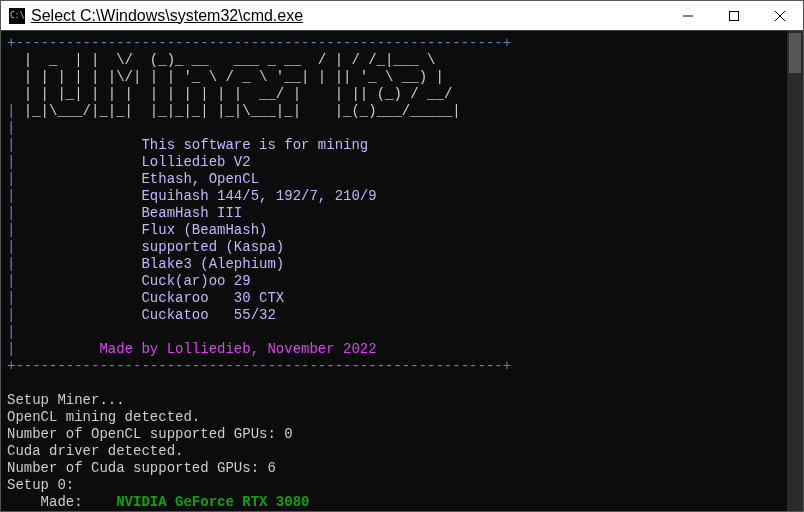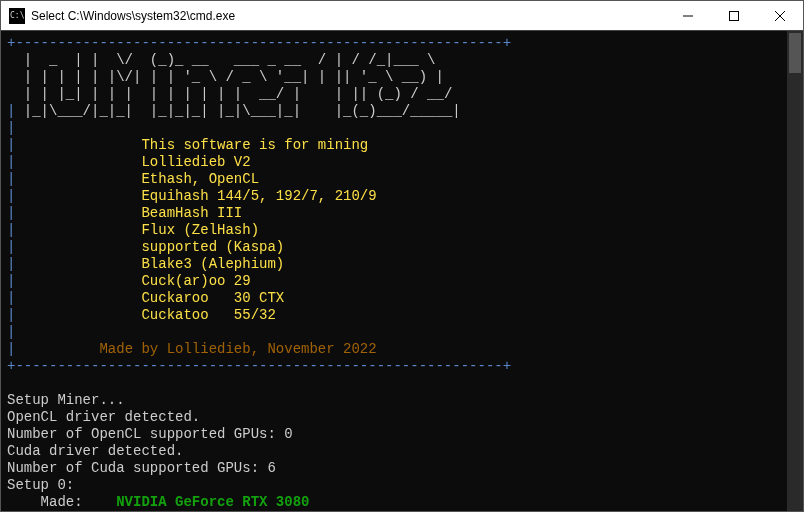--- a/index.html
+++ b/index.html
@@ -1,30 +1,30 @@
 <!DOCTYPE html>
 <html><head>
 <meta charset="utf-8">
 <style>
 * { margin:0; padding:0; box-sizing:border-box; }
 body { width:804px; height:512px; background:#fff; overflow:hidden; font-family:"Segoe UI",Tahoma,sans-serif; }
 .window { width:804px; height:512px; border:1px solid #555; display:flex; flex-direction:column; }
 .titlebar { height:30px; background:#fff; display:flex; align-items:center; border-bottom:1px solid #444; }
 .titlebar .icon { width:16px; height:16px; margin:0 6px 0 8px; background:#000; position:relative; }
 .titlebar .icon::after { content:"C:\\"; position:absolute; color:#ccc; font:8px/16px monospace; left:1px; top:0; }
-.titlebar .title { font-size:12px; color:#000; flex:1; }
+.titlebar .title { font-size:16px; color:#000; flex:1;text-decoration:underline; }
 .winbtns { display:flex; height:100%; }
 .winbtn { width:46px; height:100%; display:flex; align-items:center; justify-content:center; }
 .winbtn svg { width:10px; height:10px; stroke:#000; stroke-width:1; fill:none; }
 .terminal { flex:1; background:#0c0c0c; color:#cccccc; font:14px/17px Consolas,"Courier New",monospace; padding:4px 6px; white-space:pre; overflow:hidden; position:relative; }
 .box-top,.box-bot { color:#5a88c9; }
 .box-side { color:#5a88c9; }
 .ascii { color:#ccc; display:inline-block; }
-.algolist { color:#fde047; }
-.madeby { color:#a16207; }
+.algolist { color:#c4b5fd; }
+.madeby { color:#d946ef; }
 .gpuname { color:#13a10e;font-weight:bold; }
 .scrollbar { position:absolute; right:0; top:0; bottom:0; width:16px; background:#2a2a2a; }
 .scrollbar .thumb { position:absolute; left:2px; right:2px; top:2px; height:40px; background:#555; }
 </style>
 </head>
 <body>
 
 <div class="window">
   <div class="titlebar">
     <div class="icon"></div>
@@ -52,32 +52,32 @@
 <span class="box-side">|</span><span class="ascii"> |  _  | |  \/  (_)_ __   ___ _ __  / | / /_|___ \
  | | | | | |\/| | | '_ \ / _ \ '__| | || '_ \ __) |
  | | |_| | | |  | | | | | |  __/ |    | || (_) / __/
  |_|\___/|_|_|  |_|_|_| |_|\___|_|    |_(_)___/_____|</span>
 <span class="box-side">|</span>
 <span class="box-side">|</span><span>               </span><span class="algolist">This software is for mining</span>
 <span class="box-side">|</span><span>               </span><span class="algolist">Lolliedieb V2</span>
 <span class="box-side">|</span><span>               </span><span class="algolist">Ethash, OpenCL</span>
 <span class="box-side">|</span><span>               </span><span class="algolist">Equihash 144/5, 192/7, 210/9</span>
 <span class="box-side">|</span><span>               </span><span class="algolist">BeamHash III</span>
-<span class="box-side">|</span><span>               </span><span class="algolist">Flux (ZelHash)</span>
+<span class="box-side">|</span><span>               </span><span class="algolist">Flux (BeamHash)</span>
 <span class="box-side">|</span><span>               </span><span class="algolist">supported (Kaspa)</span>
 <span class="box-side">|</span><span>               </span><span class="algolist">Blake3 (Alephium)</span>
 <span class="box-side">|</span><span>               </span><span class="algolist">Cuck(ar)oo 29</span>
 <span class="box-side">|</span><span>               </span><span class="algolist">Cuckaroo   30 CTX</span>
 <span class="box-side">|</span><span>               </span><span class="algolist">Cuckatoo   55/32</span>
 <span class="box-side">|</span>
 <span class="box-side">|</span><span>          </span><span class="madeby">Made by Lolliedieb, November 2022</span>
 <span class="box-bot">+----------------------------------------------------------+</span>
 
 <span>Setup Miner...</span>
-<span>OpenCL driver detected.</span>
+<span>OpenCL mining detected.</span>
 <span>Number of OpenCL supported GPUs: 0</span>
 <span>Cuda driver detected.</span>
 <span>Number of Cuda supported GPUs: 6</span>
 <span>Setup 0:</span>
 <span>    Made:    </span><span class="gpuname">NVIDIA GeForce RTX 3080</span>
     <div class="scrollbar"><div class="thumb"></div></div>
   </div>
 </div>
 
 </body></html>

